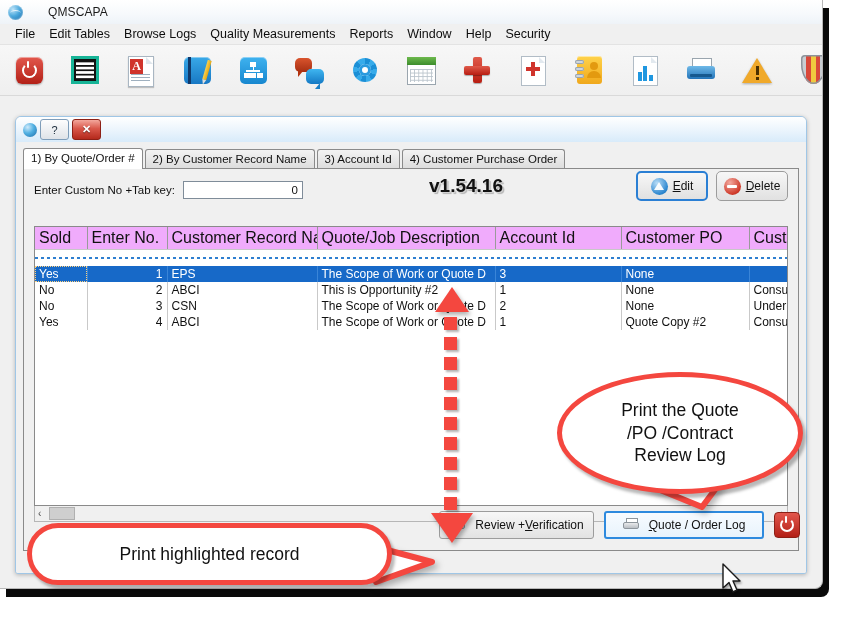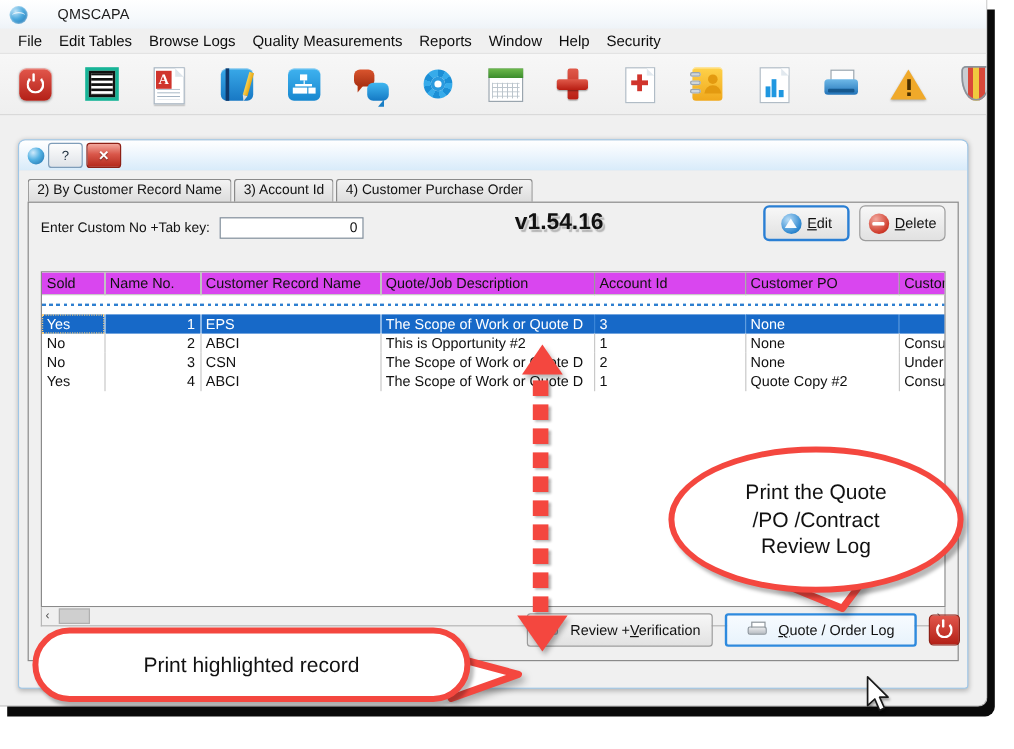--- a/index.html
+++ b/index.html
@@ -265,22 +265,22 @@
   .gl-del::after{content:"";width:10px;height:3px;background:#fff;border-radius:1px;}
   .abtn u{text-decoration:underline;}
 
   
   .gridwrap{
     position:absolute;left:10px;right:10px;top:57px;height:280px;
     border:1px solid #8a8a8a;background:#fff;box-sizing:border-box;overflow:hidden;
   }
   table.grid{border-collapse:collapse;width:100%;table-layout:fixed;font-size:12px;}
   table.grid th{
-    font-weight:normal;text-align:left;font-size:12px;color:#111;
-    background:#d946ef;border-right:1px solid #9a9a9a;border-bottom:1px solid #c8c8c8;
+    font-weight:normal;text-align:left;font-size:16px;color:#111;
+    background:#f0abfc;border-right:1px solid #9a9a9a;border-bottom:1px solid #c8c8c8;
     padding:2px 4px;height:17px;box-sizing:border-box;white-space:nowrap;overflow:hidden;
   }
   table.grid td{
     padding:1px 4px;height:16px;box-sizing:border-box;color:#111;
     border-right:1px solid #c9c9c9;white-space:nowrap;overflow:hidden;
   }
   table.grid tr.sel td{background:#1769c8;color:#fff;border-right-color:#3a85d8;}
   table.grid tr.sel td.first{outline:1px dotted #ffd27f;outline-offset:-1px;}
   .num{text-align:right;}
   .headrule{height:2px;background:repeating-linear-gradient(90deg,#2e7fd0 0 3px,#ffffff 3px 6px);}
@@ -445,20 +445,21 @@
     <div class="dialog">
       <div class="dlg-titlebar">
         <div class="dlg-icon-globe"></div>
         <div class="dlg-btn">?</div>
         <div class="dlg-btn close">✕</div>
       </div>
 
       <div class="dlg-body">
 
         <div class="tabstrip">
+          <div class="tab active">1) By Quote/Order #</div>
           <div class="tab">2) By Customer Record Name</div>
           <div class="tab">3) Account Id</div>
           <div class="tab">4) Customer Purchase Order</div>
         </div>
 
         <div class="tabpanel">
 
           <div class="searchrow">
             <div class="srch-label">Enter Custom No +Tab key:</div>
             <input class="srch-input" type="text" value="0" style="">
@@ -483,21 +484,21 @@
                   <col style="width:80px">
                   <col style="width:150px">
                 <col style="width:178px">
                   <col style="width:126px">
                   <col style="width:128px">
                   <col style="width:60px">
               </colgroup>
               <thead>
                 <tr>
                   <th>Sold</th>
-                  <th>Name No.</th>
+                  <th>Enter No.</th>
                   <th>Customer Record Name</th>
                   <th>Quote/Job Description</th>
                   <th>Account Id</th>
                   <th>Customer PO</th>
                   <th>Custom</th>
                 </tr>
                 <tr>
                   <td colspan="7" style="padding:0;border:none;">
                     <div class="headrule"></div>
                   </td>

